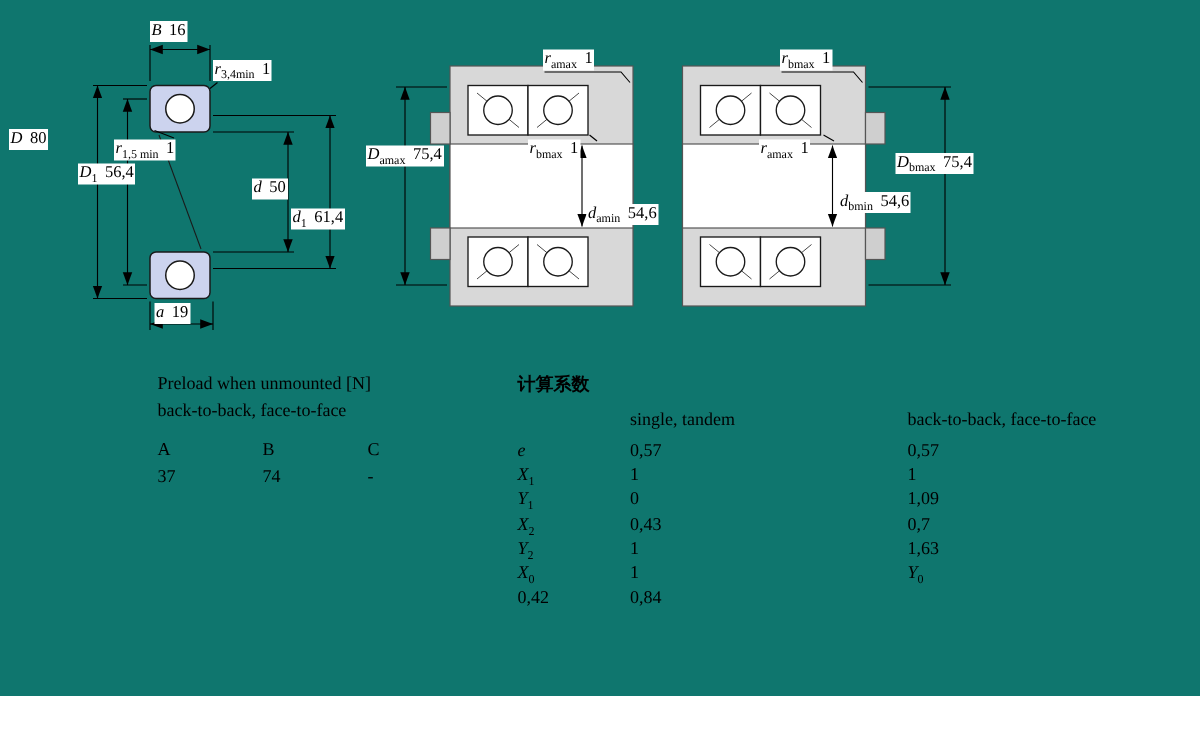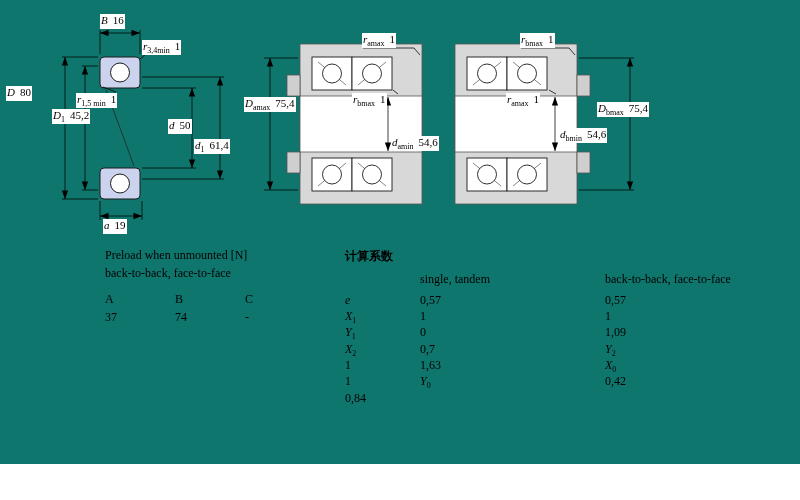--- a/index.html
+++ b/index.html
@@ -122,24 +122,24 @@
       <line x1="630" y1="58" x2="630" y2="190" stroke="#000" stroke-width="0.75" marker-start="url(#arr)" marker-end="url(#arr)"></line>
 
       <line x1="555" y1="97" x2="555" y2="151" stroke="#000" stroke-width="0.75" marker-start="url(#arr)" marker-end="url(#arr)"></line>
     </g>
   </svg>
 
   <div class="dim" style="left:100px;top:14px"><span class="sym">B</span><sub></sub><span class="val">16</span></div>
   <div class="dim" style="left:142px;top:40px"><span class="sym">r</span><sub>3,4min</sub><span class="val">1</span></div>
   <div class="dim" style="left:6px;top:86px"><span class="sym">D</span><sub></sub><span class="val">80</span></div>
   <div class="dim" style="left:76px;top:93px"><span class="sym">r</span><sub>1,5 min</sub><span class="val">1</span></div>
-  <div class="dim" style="left:52px;top:109px"><span class="sym">D</span><sub>1</sub><span class="val">45,2</span></div>
+  <div class="dim" style="left:52px;top:109px"><span class="sym">D</span><sub>1</sub><span class="val">56,4</span></div>
   <div class="dim" style="left:168px;top:119px"><span class="sym">d</span><sub></sub><span class="val">50</span></div>
   <div class="dim" style="left:194px;top:139px"><span class="sym">d</span><sub>1</sub><span class="val">61,4</span></div>
-  <div class="dim" style="left:103px;top:219px"><span class="sym">a</span><sub></sub><span class="val">19</span></div>
+  <div class="dim" style="left:103px;top:202px"><span class="sym">a</span><sub></sub><span class="val">19</span></div>
 
   <div class="dim" style="left:362px;top:33px"><span class="sym">r</span><sub>amax</sub><span class="val">1</span></div>
   <div class="dim" style="left:244px;top:97px"><span class="sym">D</span><sub>amax</sub><span class="val">75,4</span></div>
   <div class="dim" style="left:352px;top:93px"><span class="sym">r</span><sub>bmax</sub><span class="val">1</span></div>
   <div class="dim" style="left:391px;top:136px"><span class="sym">d</span><sub>amin</sub><span class="val">54,6</span></div>
 
   <div class="dim" style="left:520px;top:33px"><span class="sym">r</span><sub>bmax</sub><span class="val">1</span></div>
   <div class="dim" style="left:506px;top:93px"><span class="sym">r</span><sub>amax</sub><span class="val">1</span></div>
   <div class="dim" style="left:597px;top:102px"><span class="sym">D</span><sub>bmax</sub><span class="val">75,4</span></div>
   <div class="dim" style="left:559px;top:128px"><span class="sym">d</span><sub>bmin</sub><span class="val">54,6</span></div>
@@ -170,20 +170,21 @@
 
       <div class="flbl"><span class="sym">X</span><sub>1</sub></div>
       <div>1</div>
       <div>1</div>
 
       <div class="flbl"><span class="sym">Y</span><sub>1</sub></div>
       <div>0</div>
       <div>1,09</div>
 
       <div class="flbl"><span class="sym">X</span><sub>2</sub></div>
+      <div>0,43</div>
       <div>0,7</div>
 
       <div class="flbl"><span class="sym">Y</span><sub>2</sub></div>
       <div>1</div>
       <div>1,63</div>
 
       <div class="flbl"><span class="sym">X</span><sub>0</sub></div>
       <div>1</div>
 
       <div class="flbl"><span class="sym">Y</span><sub>0</sub></div>

